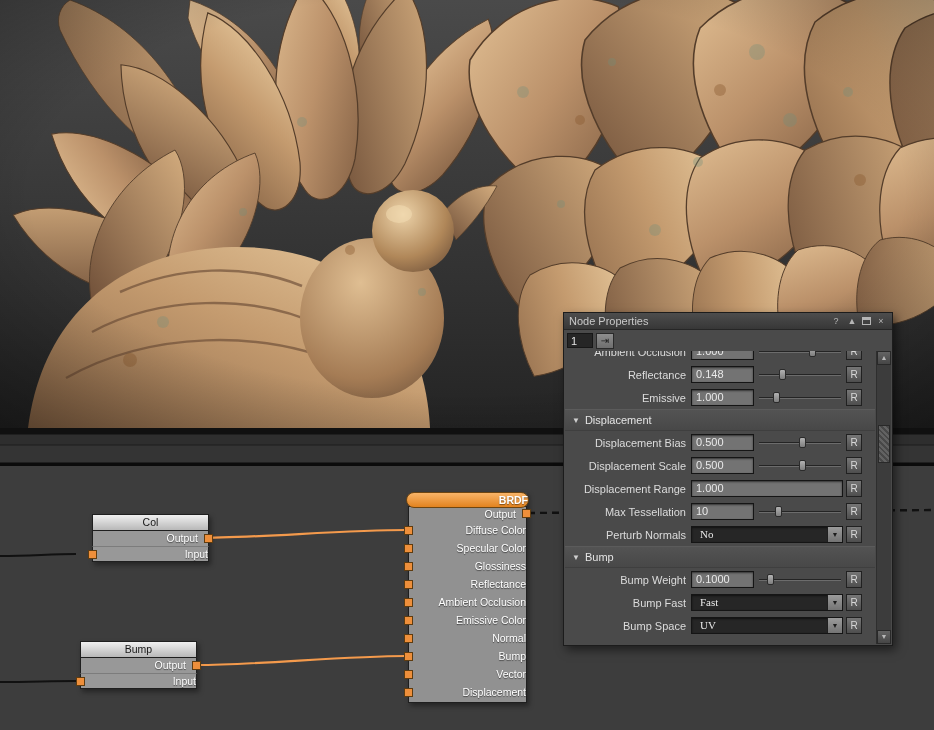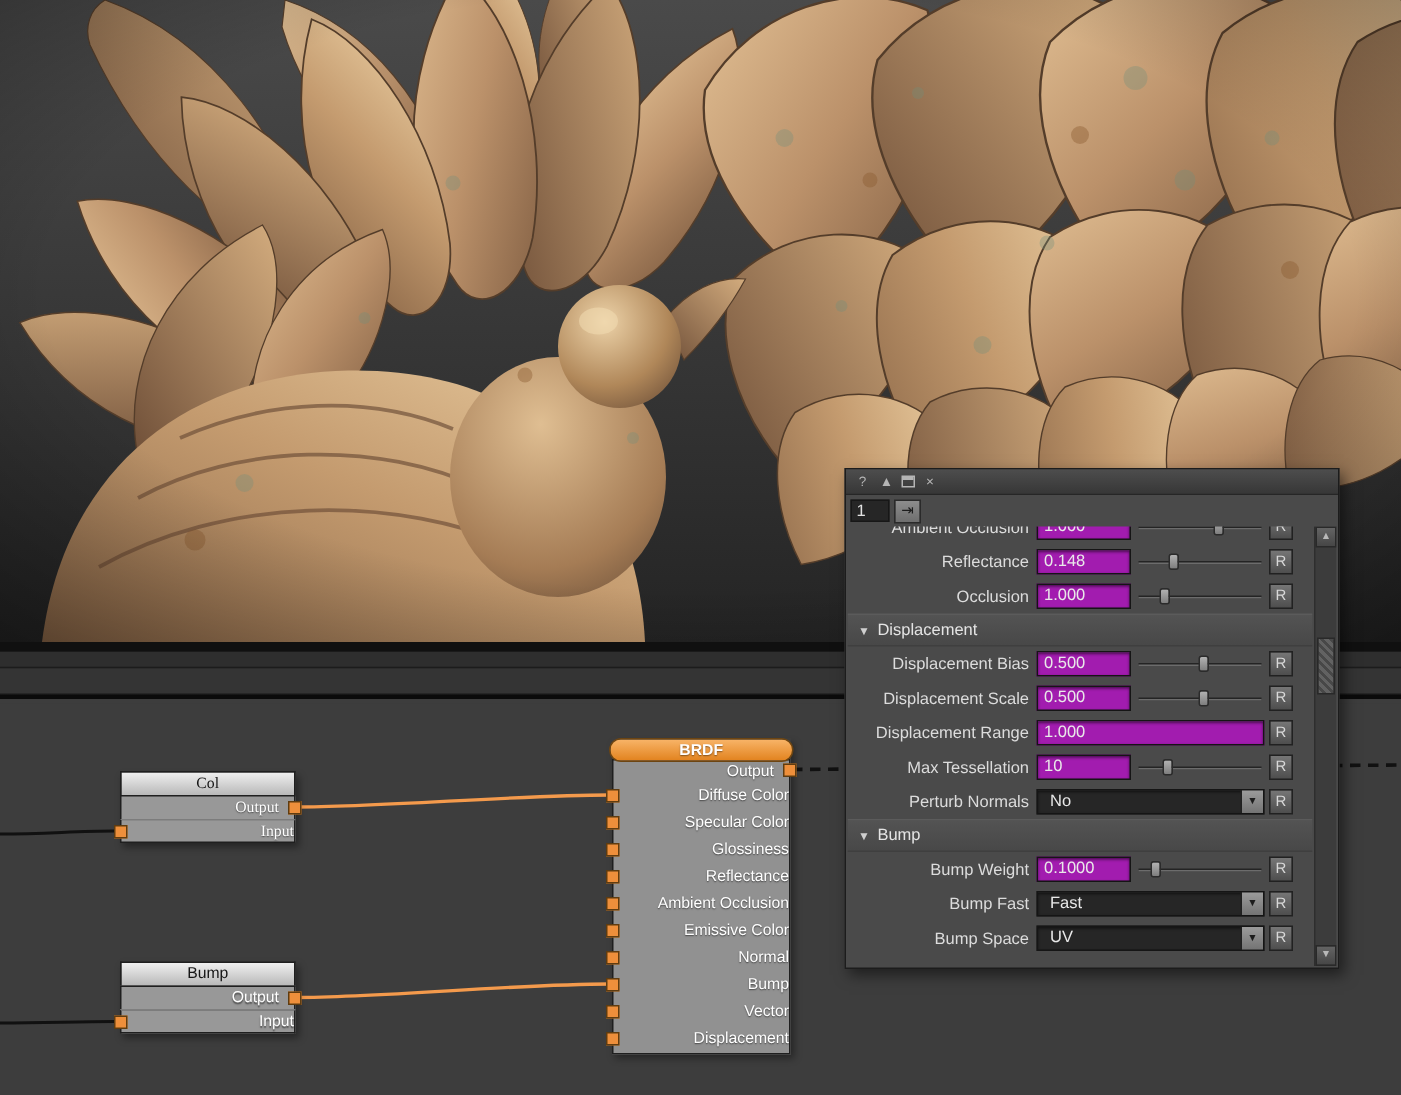--- a/index.html
+++ b/index.html
@@ -26,21 +26,21 @@
   .gnode-row { position:relative; height:16px; line-height:15px; background:#989898;
     border:1px solid #1f1f1f; color:#fff; text-shadow:0 1px 1px rgba(0,0,0,.55); }
   .gnode-row.out { text-align:right; padding-right:10px; border-bottom:none; }
   .gnode-row.in  { text-align:right; padding-left:11px; border-top:1px solid #7c7c7c; }
   .conn { position:absolute; width:9px; height:9px; background:#ee8f3b; border:1px solid #5f3c10; top:3px; z-index:4; }
   .conn.r { right:-5px; } .conn.l { left:-5px; }
 
   .brdf { position:absolute; left:408px; top:492px; width:119px; z-index:3; font-size:10.5px;
     box-shadow:2px 3px 5px rgba(0,0,0,.4); }
   .brdf-head { position:relative; z-index:2; height:16px; line-height:15px; margin:0 -2px;
-    border-radius:8px; text-align:center; color:#fff; font-weight:bold; text-shadow:0 1px 1px rgba(0,0,0,.45);
+    border-radius:8px; text-align:right; color:#fff; font-weight:bold; text-shadow:0 1px 1px rgba(0,0,0,.45);
     background:linear-gradient(#f8b468,#e2831f); border:1px solid #6d4512; }
   .brdf-body { margin-top:-2px; background:#919191; border:1px solid #1f1f1f; }
   .brdf-outrow { position:relative; height:15px; line-height:14px; text-align:right; padding-right:10px;
     color:#fff; text-shadow:0 1px 1px rgba(0,0,0,.55); }
   .brdf-inrow { position:relative; height:18px; line-height:17px; padding-left:11px;
     color:#fff; text-shadow:0 1px 1px rgba(0,0,0,.55);text-align:right; }
   .brdf-outrow .conn { top:2px; }
   .brdf-inrow .conn { top:4px; }
 
   
@@ -56,37 +56,37 @@
   .panel-sub { height:21px; display:flex; align-items:center; gap:3px; padding:0 3px; }
   .idx-input { width:26px; height:15px; background:#262626; border:1px solid #171717; color:#e3e3e3;
     font-family:inherit; font-size:11px; padding:0 3px; }
   .sync-btn { width:18px; height:16px; background:linear-gradient(#8d8d8d,#6e6e6e); border:1px solid #2a2a2a;
     color:#1d1d1d; font-size:10px; line-height:13px; text-align:center; font-family:inherit; }
   .panel-body { position:absolute; left:1px; right:1px; top:38px; bottom:1px; overflow:hidden; background:#4a4a4a; }
   .rows { position:absolute; left:0; top:0; right:16px; bottom:0; overflow:hidden; }
   .prow { display:flex; align-items:center; height:23px; }
   .prow.clip { margin-top:-11px; }
   .plabel { width:126px; text-align:right; padding-right:5px; color:#dcdcdc; white-space:nowrap; flex:none; }
-  .pfield { width:63px; height:17px; background:#a21caf; border:1px solid #151515;
+  .pfield { width:63px; height:17px; background:#737373; border:1px solid #151515;
     box-shadow:inset 0 1px 2px rgba(0,0,0,.55); color:#e9e9e9; line-height:15px; padding:0 4px; flex:none;
     overflow:hidden; }
   .pfield.wide { width:152px; }
   .pslider { position:relative; width:86px; height:17px; flex:none; margin-left:3px; }
   .ptrack { position:absolute; left:2px; right:2px; top:8px; height:2px; background:#242424; border-bottom:1px solid #6c6c6c; }
   .phandle { position:absolute; top:3px; left:2px; width:7px; height:11px;
     background:linear-gradient(#b2b2b2,#7e7e7e); border:1px solid #2b2b2b; border-radius:2px; }
   .rbtn { width:16px; height:17px; margin-left:3px; flex:none; font-family:inherit;
     background:linear-gradient(#767676,#4e4e4e); border:1px solid #212121; color:#d8d8d8;
     font-size:10px; line-height:14px; text-align:center; }
   .psection { display:flex; align-items:center; height:22px; padding-left:7px; gap:5px; color:#e4e4e4;
     background:linear-gradient(#535353,#484848); border-top:1px solid #5b5b5b; border-bottom:1px solid #3f3f3f; }
   .tri { font-size:8px; color:#cfcfcf; }
   .pdrop { display:flex; width:152px; height:17px; flex:none; border:1px solid #151515; background:#262626;
     box-shadow:inset 0 1px 2px rgba(0,0,0,.55); }
-  .pdrop-val { flex:1; color:#e9e9e9; line-height:15px; padding:0 8px; }
+  .pdrop-val { flex:1; color:#e9e9e9; line-height:15px; padding:0 8px;font-family:Liberation Serif, serif; }
   .pdrop-btn { width:15px; background:linear-gradient(#9b9b9b,#747474); border-left:1px solid #202020;
     color:#1c1c1c; font-size:7px; line-height:15px; text-align:center; }
   .scrollbar { position:absolute; top:0; right:0; width:15px; bottom:0; background:#3c3c3c; border-left:1px solid #2e2e2e; }
   .sb-btn { position:absolute; left:0; right:0; height:14px; background:linear-gradient(#646464,#464646);
     border:1px solid #292929; color:#b8b8b8; font-size:7px; text-align:center; line-height:12px; }
   .sb-up { top:0; } .sb-down { bottom:0; }
   .sb-thumb { position:absolute; left:1px; right:1px; top:74px; height:38px; border:1px solid #292929;
     background:repeating-linear-gradient(45deg,#626262 0 2px,#484848 2px 4px); }
 </style>
 </head>
@@ -225,21 +225,21 @@
   <div class="schematic"></div>
 
   <svg class="wires" viewBox="0 0 934 730">
     <path d="M-2,556 C30,556 50,554 76,554" stroke="#111" stroke-width="2" fill="none"></path>
     <path d="M-2,682 C30,682 50,681 76,681" stroke="#111" stroke-width="2" fill="none"></path>
     <path d="M528,513 L936,510" stroke="#111" stroke-width="2.4" fill="none" stroke-dasharray="7 5"></path>
     <path d="M197,538 C255,538 345,530 406,530" stroke="#f49a4c" stroke-width="2.2" fill="none"></path>
     <path d="M197,665 C255,665 345,656 406,656" stroke="#f49a4c" stroke-width="2.2" fill="none"></path>
   </svg>
 
-  <div class="gnode" style="left:80px; top:514px;font-family:Liberation Serif, serif;">
+  <div class="gnode" style="left:92px; top:514px;">
     <div class="gnode-head">Col</div>
     <div class="gnode-row out">
       <span>Output</span>
       <i class="conn r"></i>
     </div>
     <div class="gnode-row in">
       <i class="conn l"></i>
       <span>Input</span>
     </div>
   </div>
@@ -271,20 +271,21 @@
       <div class="brdf-inrow"><i class="conn l"></i><span>Emissive Color</span></div>
       <div class="brdf-inrow"><i class="conn l"></i><span>Normal</span></div>
       <div class="brdf-inrow"><i class="conn l"></i><span>Bump</span></div>
       <div class="brdf-inrow"><i class="conn l"></i><span>Vector</span></div>
       <div class="brdf-inrow"><i class="conn l"></i><span>Displacement</span></div>
     </div>
   </div>
 
   <div class="panel">
     <div class="panel-title">
+      <span class="pt-text">Node Properties</span>
       <span class="pt-icons">
         <span class="pt-icon">?</span>
         <span class="pt-icon">▲</span>
         <span class="win-glyph"></span>
         <span class="pt-icon">×</span>
       </span>
     </div>
     <div class="panel-sub">
       <input class="idx-input" value="1" style="">
       <button class="sync-btn"><span>⇥</span></button>
@@ -306,21 +307,21 @@
           <label class="plabel">Reflectance</label>
           <div class="pfield"><span>0.148</span></div>
           <div class="pslider">
               <div class="ptrack"></div>
               <div class="phandle" style="left: 22px;"></div>
             </div>
           <button class="rbtn">R</button>
         </div>
 
         <div class="prow">
-          <label class="plabel">Occlusion</label>
+          <label class="plabel">Emissive</label>
           <div class="pfield"><span>1.000</span></div>
           <div class="pslider">
               <div class="ptrack"></div>
               <div class="phandle" style="left: 16.4px;"></div>
             </div>
           <button class="rbtn">R</button>
         </div>
 
         <div class="psection">
           <span class="tri">▼</span>

